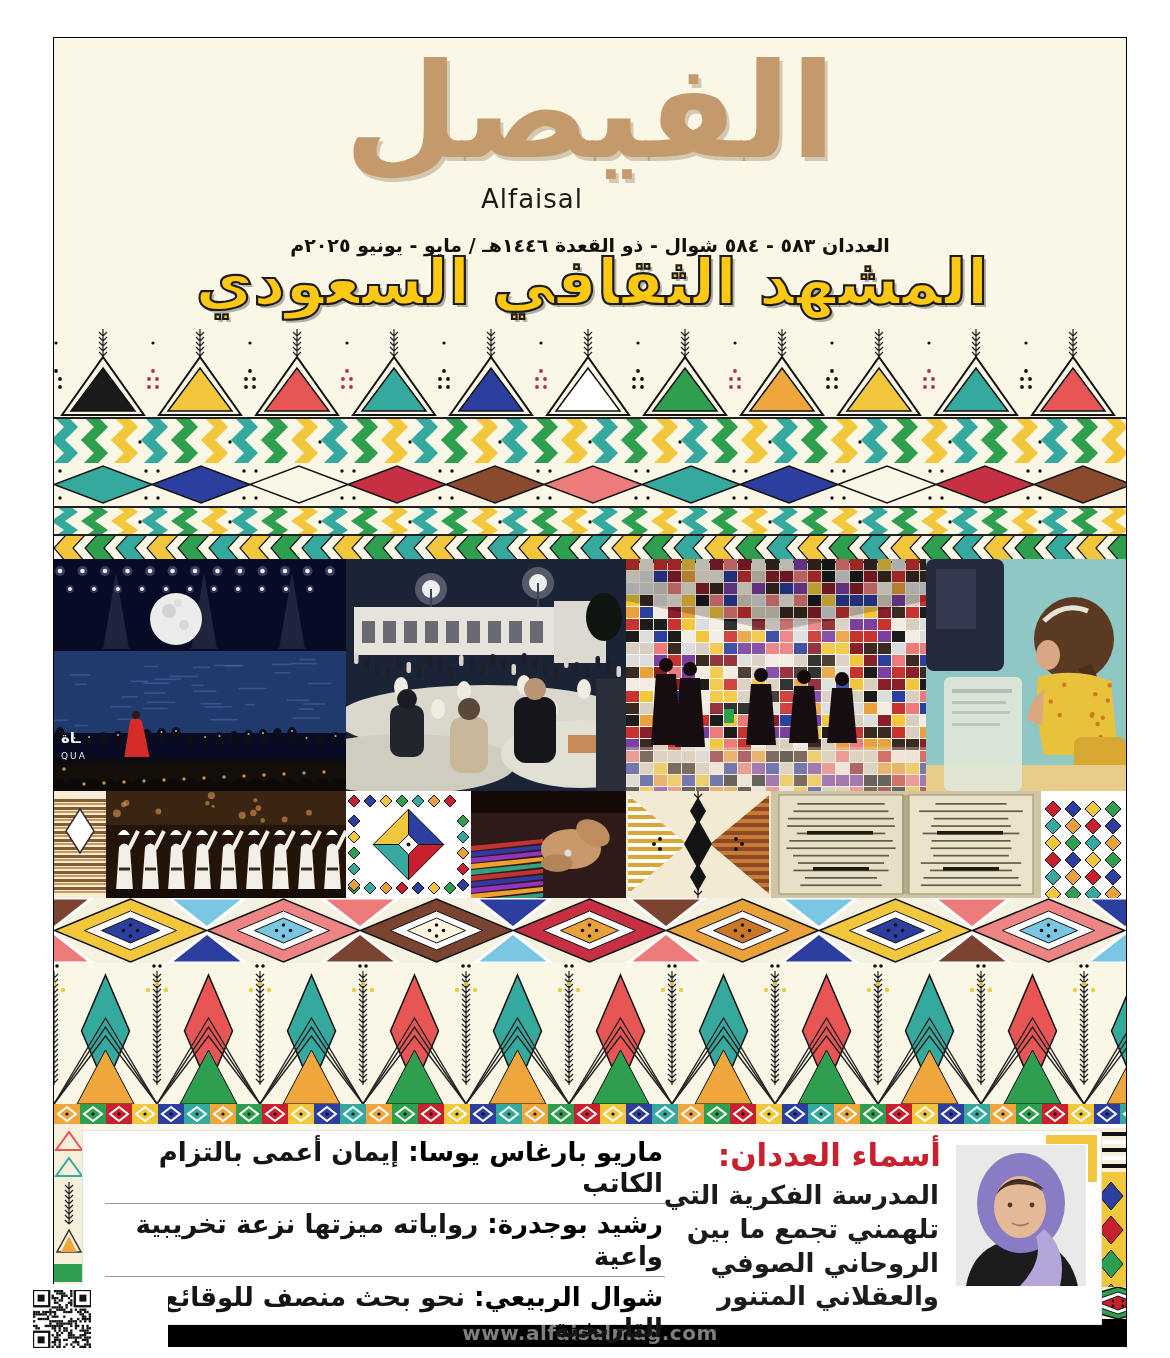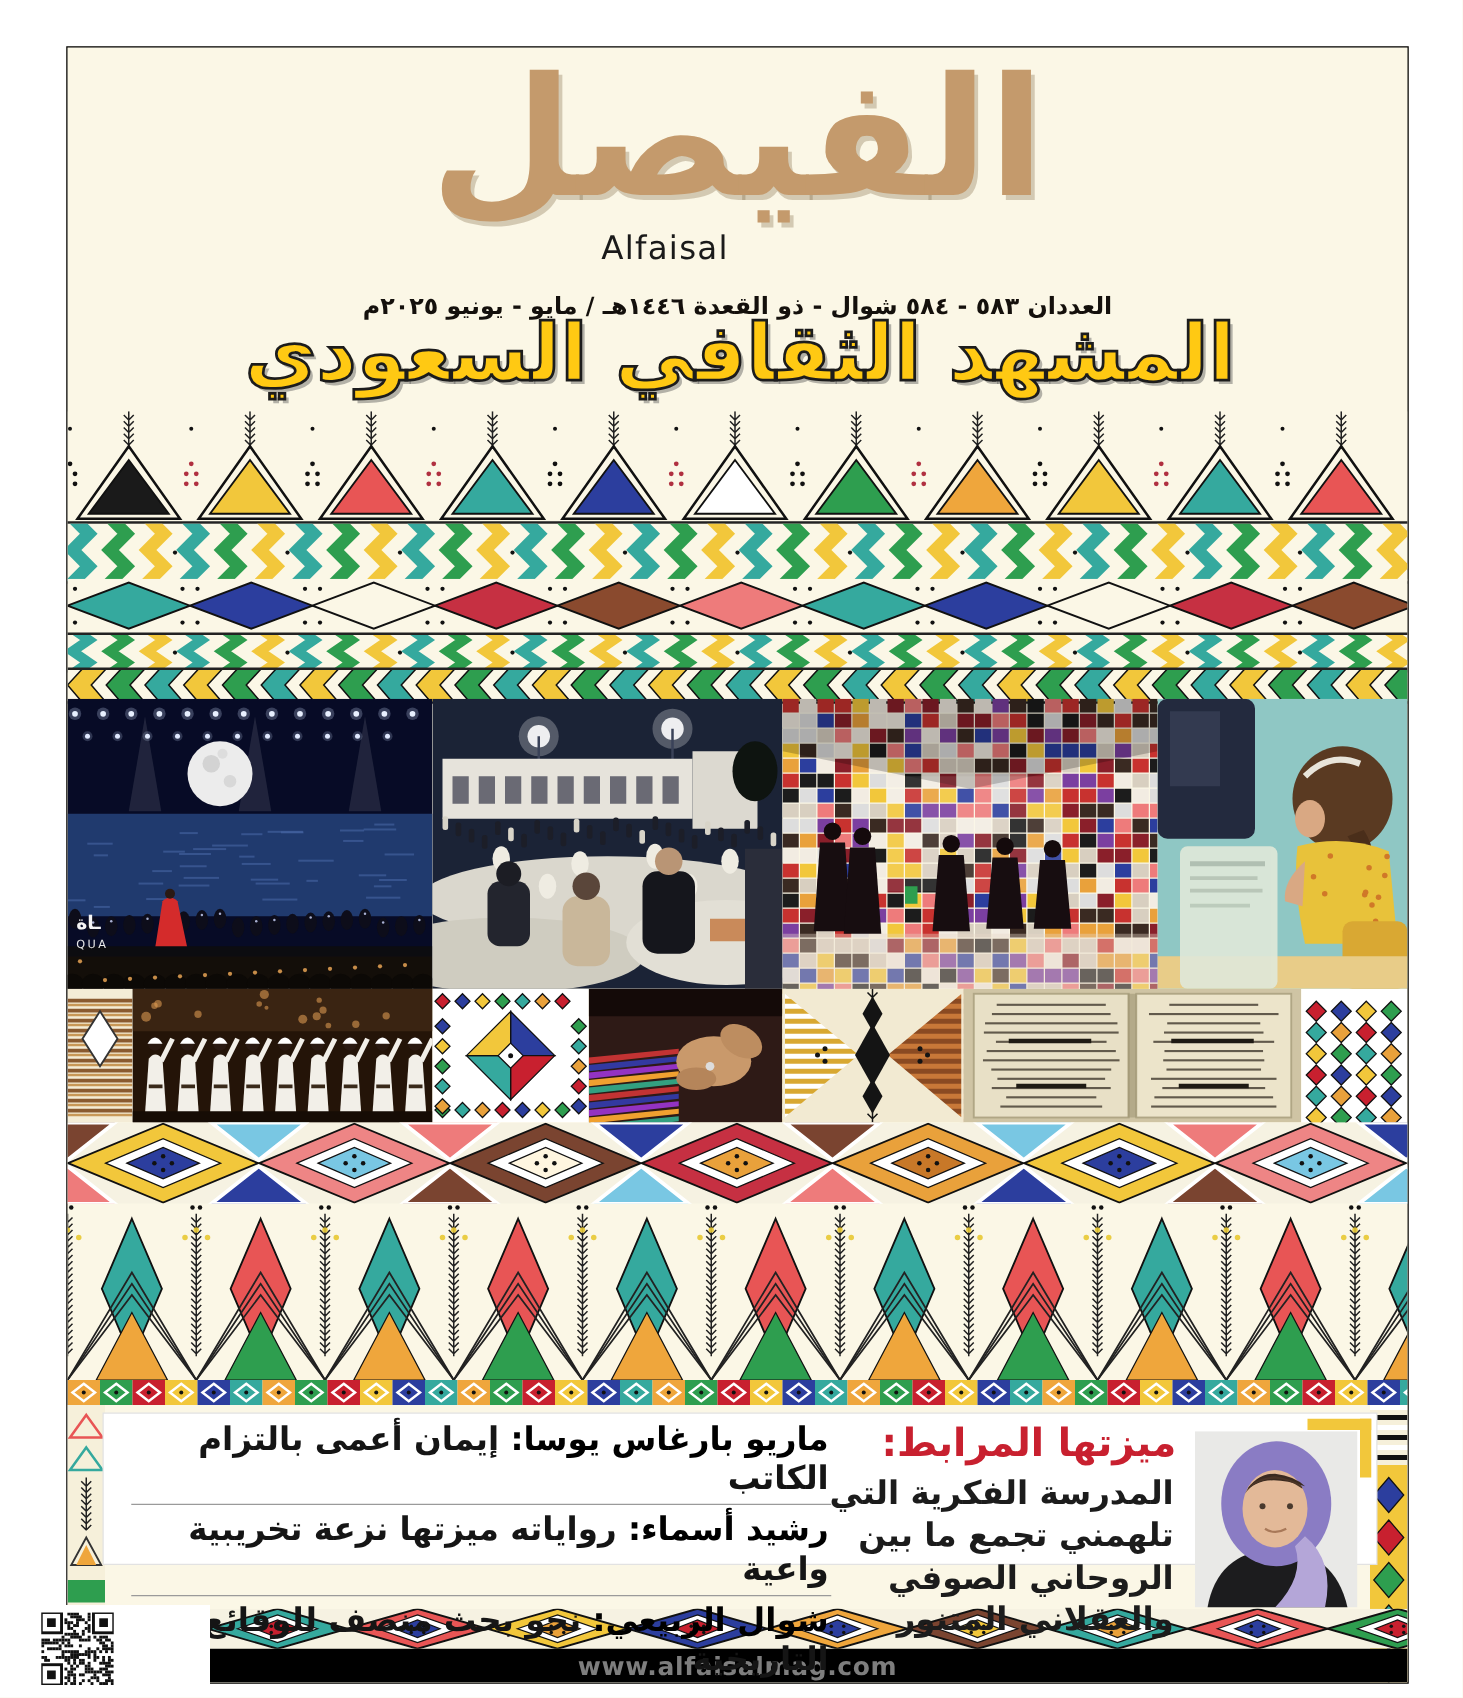--- a/index.html
+++ b/index.html
@@ -19,21 +19,21 @@
          direction:rtl;font-size:63px;font-weight:bold;color:#FFC913;
          -webkit-text-stroke:2.2px #1c1c1c;text-shadow:3px 3px 0 rgba(90,90,90,.45);}
   svg{display:block;}
   .band{position:absolute;left:0;}
   .edged{border-top:2px solid #222;border-bottom:2px solid #222;}
   .photos{position:absolute;left:0;top:521px;width:1072px;height:232px;border-radius:22px;}
   .strip2{position:absolute;left:0;top:753px;width:1072px;height:107px;}
   .bzone{position:absolute;left:0;top:1086px;width:1072px;height:222px;background:#FBF7E6;}
   .wm-ar{position:absolute;left:7px;top:170px;color:#f5f5f5;font-size:15px;font-weight:bold;direction:rtl;}
   .wm-en{position:absolute;left:7px;top:192px;color:#e9e9e9;font-size:9px;letter-spacing:2px;}
-  .textbox{position:absolute;left:29px;top:1093px;width:1018px;height:120px;background:#ffffff;
+  .textbox{position:absolute;left:29px;top:1093px;width:1018px;height:193px;background:#ffffff;
            box-shadow:0 0 0 1px #e2e2e2;}
   .hl-col{position:absolute;left:22px;top:1px;width:560px;direction:rtl;}
   .hl{font-size:26px;color:#151515;font-weight:bold;text-align:right;
       padding:5px 2px 4px;border-bottom:1.5px solid #9a9a9a;line-height:1.2;}
   .hl .hl-name{font-weight:bold;color:#000;}
   .feat-title{position:absolute;right:160px;top:6px;font-size:31px;font-weight:bold;
       color:#C8202F;direction:rtl;text-align:right;width:420px;}
   .feat-quote{position:absolute;right:162px;top:48px;width:318px;font-size:26px;font-weight:bold;
       color:#1c1c1c;direction:rtl;text-align:right;line-height:1.30;}
   .feat-photo{position:absolute;right:15px;top:14px;width:130px;height:141px;overflow:hidden;}
@@ -1714,30 +1714,30 @@
     <span>www.alfaisalmag.com</span>
   </div>
 
   <div class="textbox">
     <div class="hl-col">
       <div class="hl">
         <span class="hl-name">ماريو بارغاس يوسا:</span>
         <span>إيمان أعمى بالتزام الكاتب</span>
       </div>
       <div class="hl">
-        <span class="hl-name">رشيد أسماء:</span>
+        <span class="hl-name">رشيد بوجدرة:</span>
         <span>رواياته ميزتها نزعة تخريبية واعية</span>
       </div>
       <div class="hl">
         <span class="hl-name">شوال الربيعي:</span>
         <span>نحو بحث منصف للوقائع التاريخية</span>
       </div>
 
     </div>
-    <div class="feat-title">ميزتها المرابط:</div>
+    <div class="feat-title">أسماء العددان:</div>
     <div class="feat-quote">المدرسة الفكرية التي تلهمني تجمع ما بين الروحاني الصوفي والعقلاني المتنور</div>
     <svg id="portrait" class="feat-photo" width="130" height="141">
         <rect x="0" y="0" width="130" height="141" fill="#e9e9e7"></rect>
         <path d="M10,141 Q18,96 65,94 Q112,96 122,141 Z" fill="#1c1c1e"></path>
         <ellipse cx="65" cy="58" rx="44" ry="50" fill="#8a7cc4"></ellipse>
         <path d="M88,84 Q112,104 104,141 L64,141 Q88,116 80,92 Z" fill="#b4a6d8"></path>
         <ellipse cx="64" cy="62" rx="26" ry="31" fill="#e3b998"></ellipse>
         <path d="M40,50 Q52,32 88,44 Q80,36 64,34 Q48,34 40,50 Z" fill="#3a2a20"></path>
         <path d="M42,46 Q64,30 86,46 Q86,40 64,36 Q46,38 42,46 Z" fill="#4a3426"></path>
         <circle cx="54" cy="60" r="2.4" fill="#4a3a2e"></circle>

